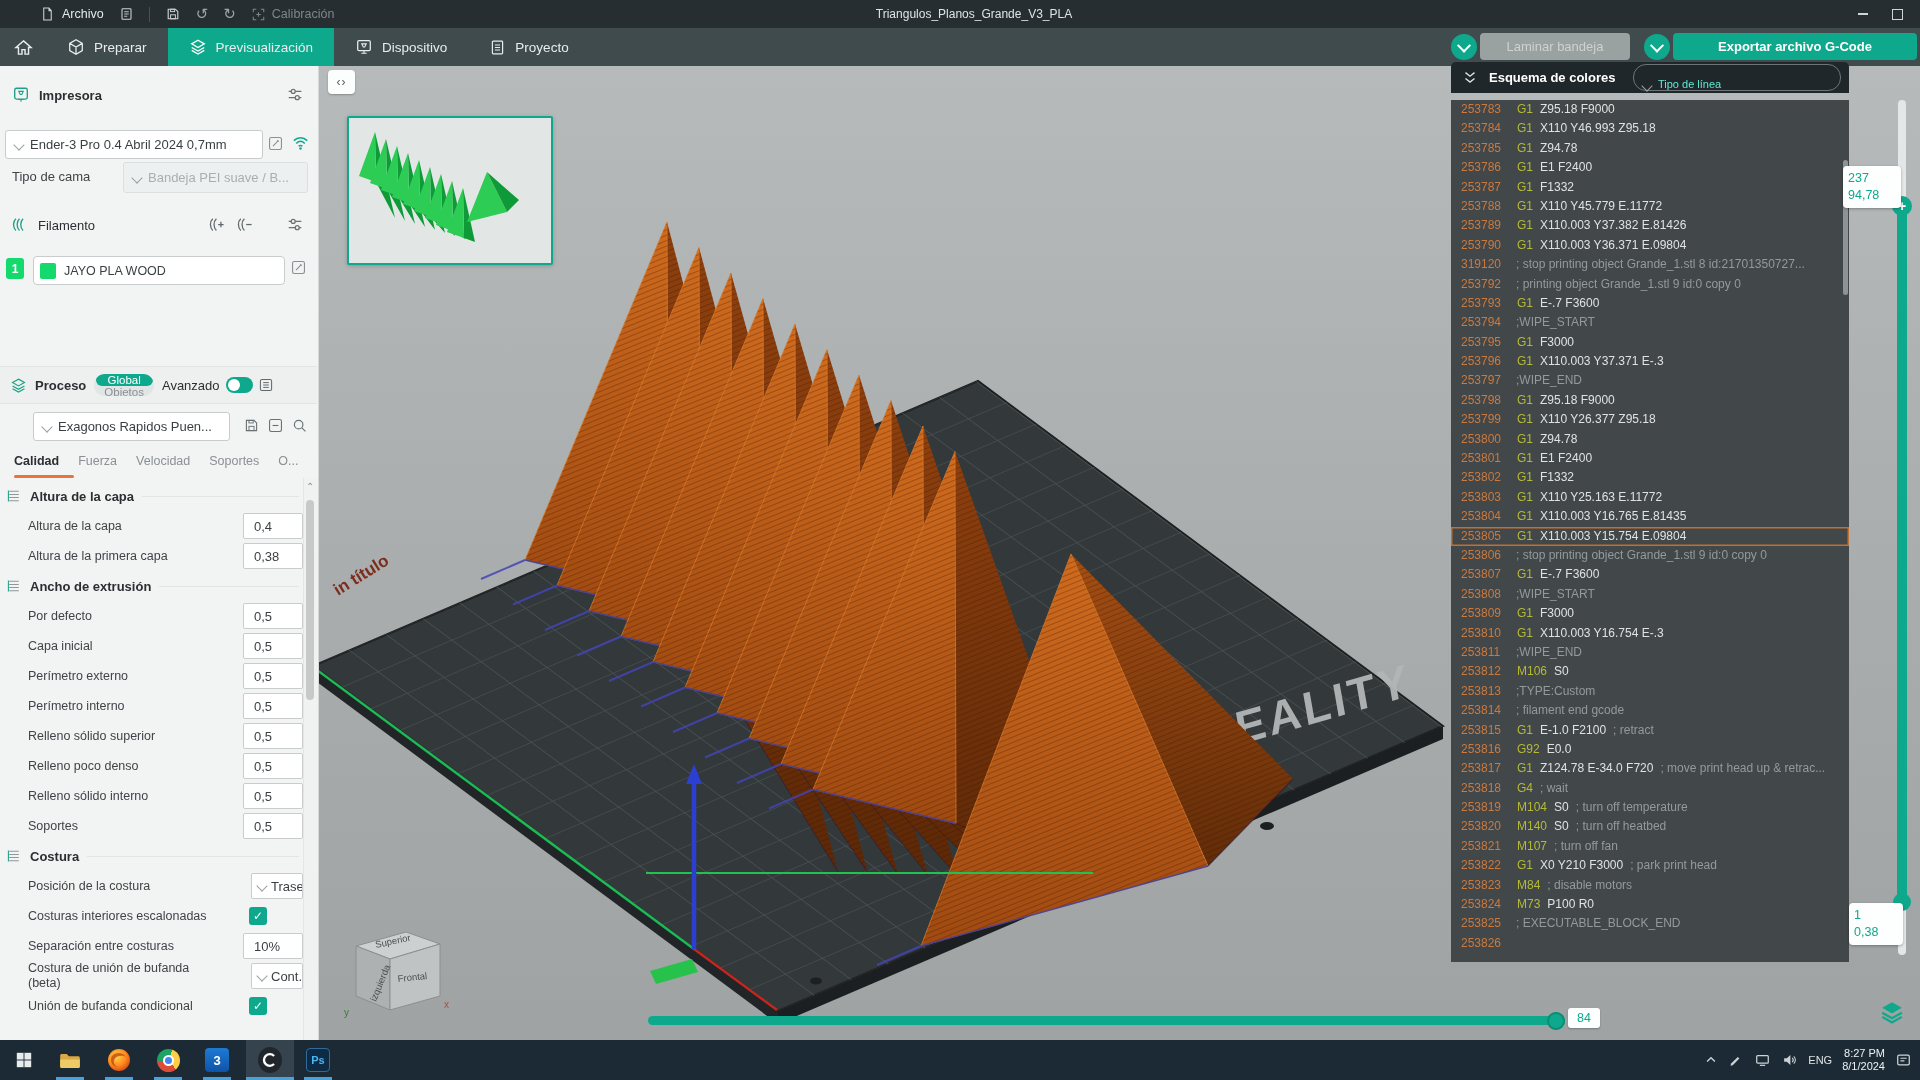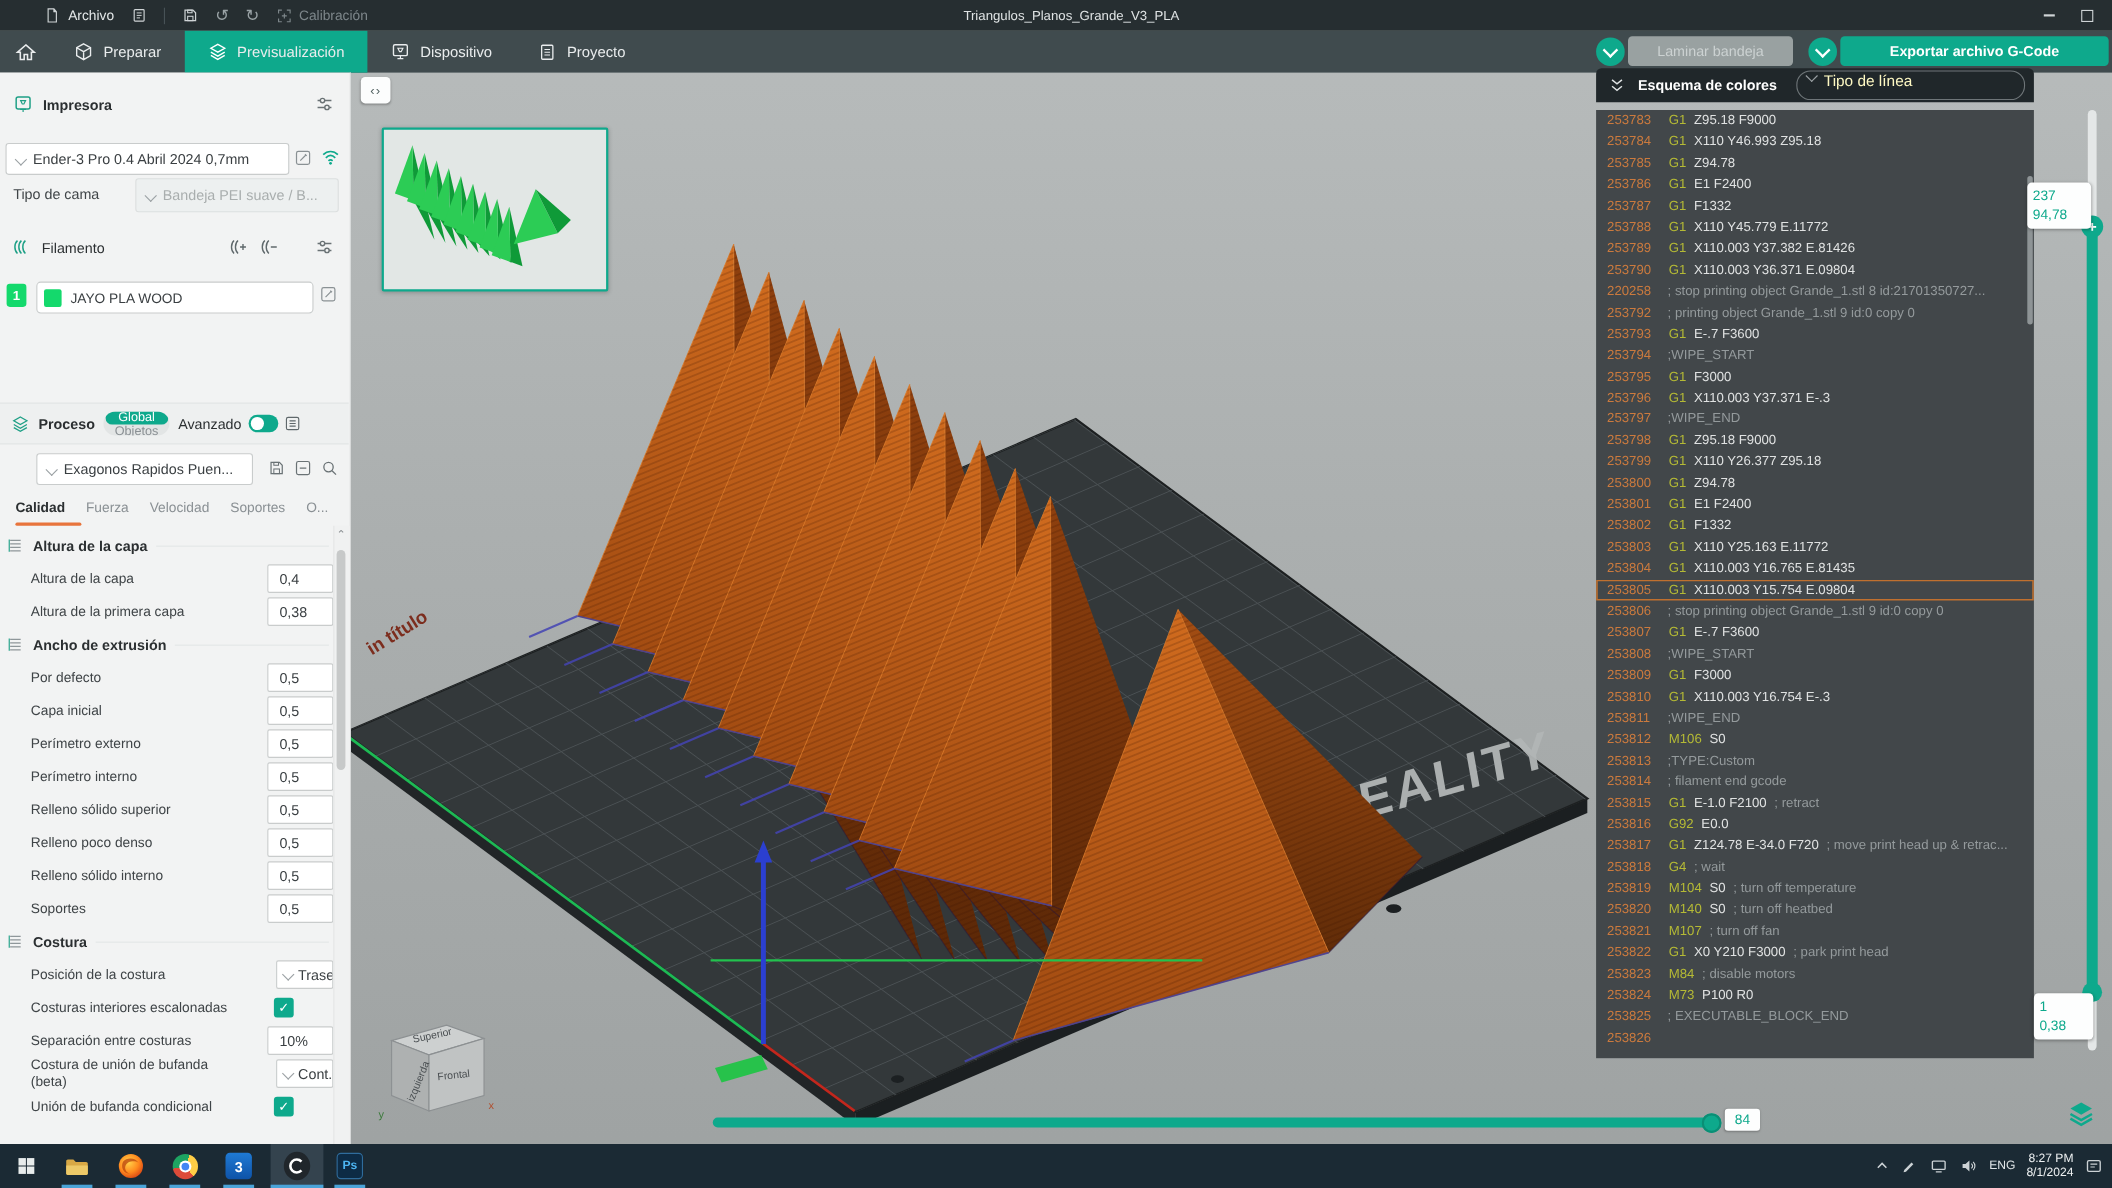--- a/index.html
+++ b/index.html
@@ -88,21 +88,21 @@
       box-shadow:0 1px 2px rgba(0,0,0,.25);display:flex;align-items:center;justify-content:center;
       font-size:12px;color:#50605f;letter-spacing:1px;}
   .thumbnail{position:absolute;left:347px;top:116px;width:202px;height:145px;background:#e2e7e5;
       border:2px solid var(--accent);border-radius:2px;box-shadow:0 1px 4px rgba(0,0,0,.2);}
 
   
   .gpanel-header{position:absolute;left:1451px;top:62px;width:398px;height:31px;background:#20272a;
       border-radius:5px 5px 0 0;display:flex;align-items:center;color:#fff;}
   .gp-title{font-size:13px;font-weight:bold;margin-left:10px;}
   .gp-select{margin-left:auto;margin-right:8px;width:206px;height:25px;border:1px solid #6e7578;border-radius:13px;
-      display:flex;align-items:flex-start;font-size:14px;color:#fef9c3;}
+      display:flex;align-items:flex-end;font-size:11px;color:#5eead4;}
   .gp-select .chev{border-color:#9aa0a3;}
   .gpanel-body{position:absolute;left:1451px;top:100px;width:398px;height:862px;background:#42474a;overflow:hidden;}
   .gc-row{display:flex;height:19.4px;line-height:19.4px;font-size:12px;padding-left:10px;white-space:nowrap;}
   .gc-n{width:48px;color:var(--gc-lineno);flex:none;}
   .gc-c{color:var(--gc-cmd);margin-left:8px;}
   .gc-a{color:var(--gc-arg);margin-left:7px;}
   .gc-m{color:var(--gc-comment);margin-left:7px;}
   .gc-row.sel{box-shadow:inset 0 0 0 1.5px var(--gc-selected);}
   .gp-scrollthumb{position:absolute;left:1843px;top:160px;width:5px;height:135px;background:#8e9496;border-radius:3px;}
 
@@ -705,21 +705,21 @@
         <span class="gc-n">253789</span>
         <span class="gc-c">G1</span>
         <span class="gc-a">X110.003 Y37.382 E.81426</span>
       </div>
       <div class="gc-row">
         <span class="gc-n">253790</span>
         <span class="gc-c">G1</span>
         <span class="gc-a">X110.003 Y36.371 E.09804</span>
       </div>
       <div class="gc-row">
-        <span class="gc-n">220258</span>
+        <span class="gc-n">319120</span>
         <span class="gc-m">; stop printing object Grande_1.stl 8 id:21701350727...</span>
       </div>
       <div class="gc-row">
         <span class="gc-n">253792</span>
         <span class="gc-m">; printing object Grande_1.stl 9 id:0 copy 0</span>
       </div>
       <div class="gc-row">
         <span class="gc-n">253793</span>
         <span class="gc-c">G1</span>
         <span class="gc-a">E-.7 F3600</span>

